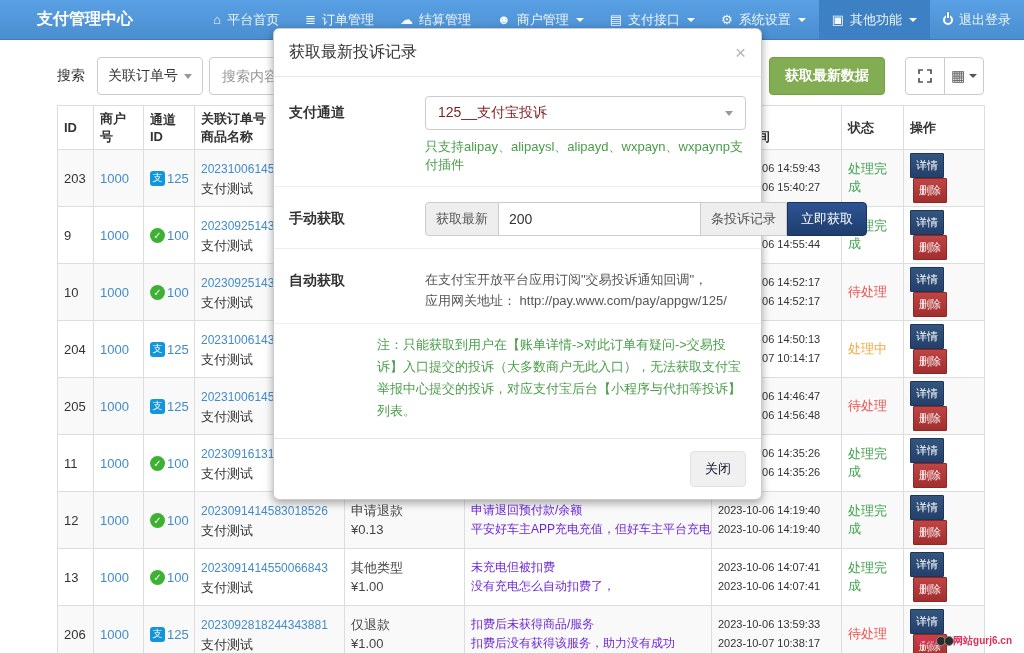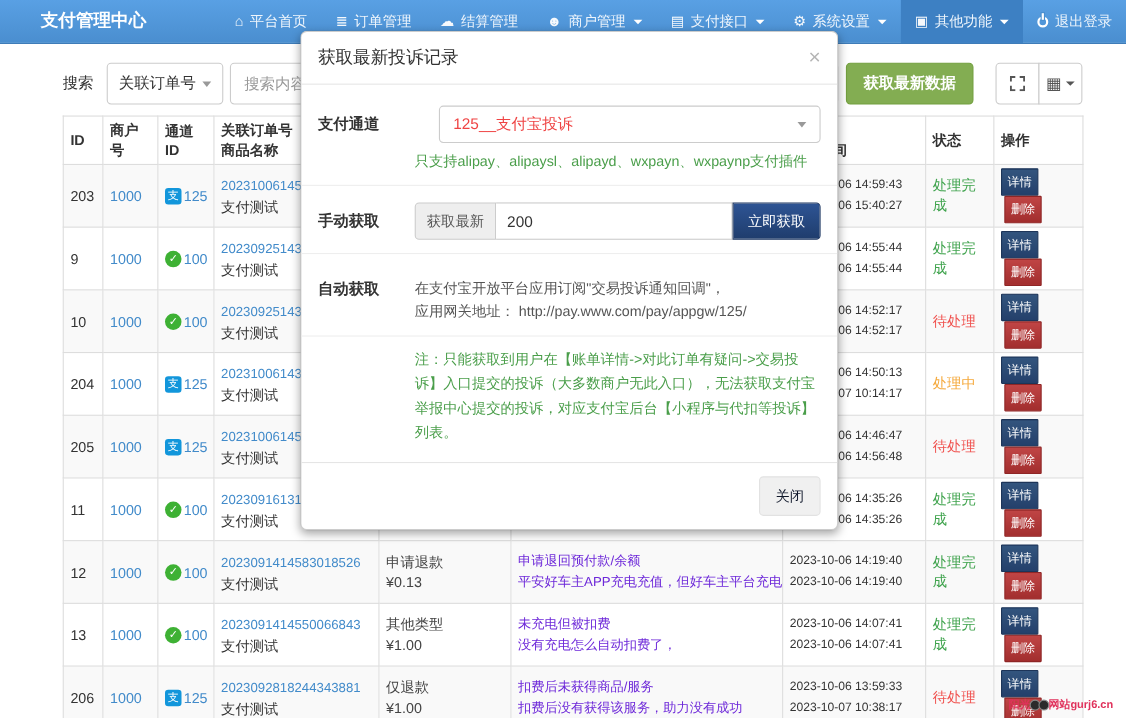--- a/index.html
+++ b/index.html
@@ -63,26 +63,26 @@
   .op-btn { border:none; border-radius:1px; color:#fff; font-size:11px; padding:4px 5px; cursor:pointer; }
   .op-detail { background:linear-gradient(#33557e,#24406b); border:1px solid #1d3559; }
   .op-delete { background:linear-gradient(#c04545,#a22e2e); border:1px solid #8f2626; margin-left:3px; }
   
   .modal { position:absolute; left:273px; top:28px; width:489px; background:#fff;
     border:1px solid rgba(0,0,0,.2); border-radius:6px; box-shadow:0 3px 9px rgba(0,0,0,.35); z-index:10; }
   .modal-header { padding:13px 15px; border-bottom:1px solid #e5e5e5; display:flex; align-items:center; }
   .modal-title { font-size:16px; color:#333; }
   .modal-close { margin-left:auto; color:#b5b5b5; font-size:19px; line-height:1; cursor:pointer; background:none; border:none; }
   .modal-body { padding:6px 0 0; }
-  .form-row { display:flex; padding:13px 15px 10px; }
+  .form-row { display:flex; padding:13px 15px 10px;gap:48px; }
   .form-label { width:70px; flex:none; font-weight:bold; font-size:14px; padding-top:8px; color:#333; }
   .form-ctrl { flex:1; margin-left:18px; }
   .mrule { border:0; border-top:1px solid #eee; margin:2px 0; }
   .modal-select { height:34px; border:1px solid #ccc; border-radius:4px; display:flex; align-items:center;
-    justify-content:space-between; padding:0 12px; font-size:14px; color:#ef4444; cursor:pointer; background:#fff;margin-left:22px; }
+    justify-content:space-between; padding:0 12px; font-size:14px; color:#7f1d1d; cursor:pointer; background:#fff; }
   .help-green { color:#4a9e4a; font-size:13px; margin-top:8px; }
   .input-group { display:flex; height:34px; }
   .ig-addon { background:#eee; border:1px solid #ccc; padding:0 10px; display:flex; align-items:center; font-size:13px; color:#555; white-space:nowrap; }
   .ig-addon:first-child { border-radius:4px 0 0 4px; }
   .ig-input { border:1px solid #ccc; border-left:none; padding:0 10px; font-size:14px; flex:1; min-width:0; outline:none; color:#333; }
   .ig-btn { background:linear-gradient(#2e5494,#1f3d6d); border:1px solid #1a3460; color:#fff; padding:0 13px;
     font-size:13px; border-radius:0 4px 4px 0; cursor:pointer; white-space:nowrap; }
   .ig-addon2 { border-left:none; }
   .auto-text { font-size:13px; color:#555; line-height:21px; padding-top:5px; }
   .note { color:#4a9e4a; font-size:13px; line-height:22px; margin:10px 16px 16px 103px; }
@@ -506,20 +506,21 @@
         <div class="help-green">只支持alipay、alipaysl、alipayd、wxpayn、wxpaynp支付插件</div>
       </div>
     </div>
     <hr class="mrule">
     <div class="form-row">
       <span class="form-label">手动获取</span>
       <div class="form-ctrl">
         <div class="input-group">
           <span class="ig-addon">获取最新</span>
           <input class="ig-input" value="200" style="">
+          <span class="ig-addon ig-addon2">条投诉记录</span>
           <button class="ig-btn">立即获取</button>
         </div>
       </div>
     </div>
     <hr class="mrule">
     <div class="form-row">
       <span class="form-label">自动获取</span>
       <div class="form-ctrl auto-text">
         <div>在支付宝开放平台应用订阅"交易投诉通知回调"，</div>
         <div>应用网关地址： http://pay.www.com/pay/appgw/125/</div>

